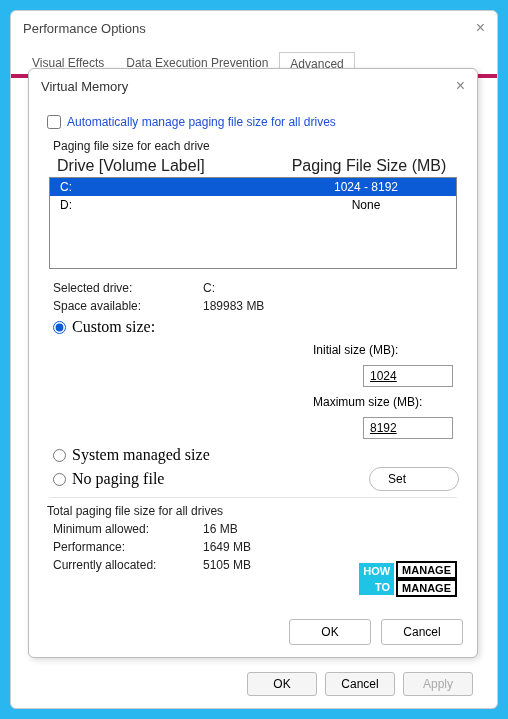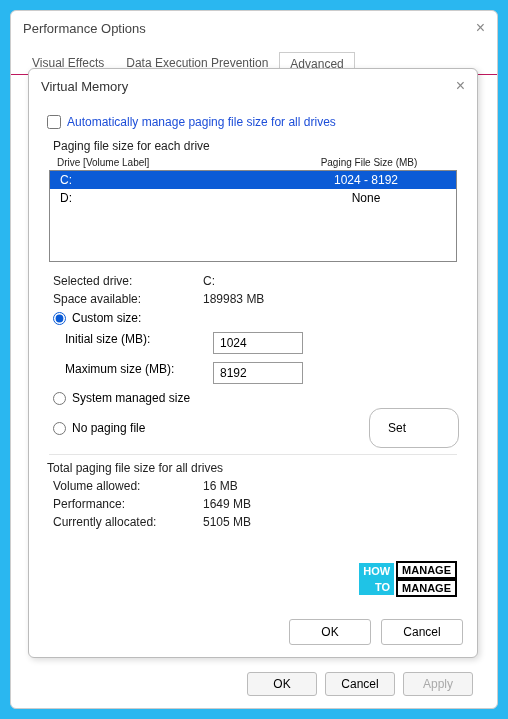--- a/index.html
+++ b/index.html
@@ -28,21 +28,21 @@
       justify-content: space-between;
       align-items: center;
       color: #444;
       font-size: 13px;
     }
     .parent-close { font-size: 16px; color: #888; cursor: pointer; }
     .tabs {
       display: flex;
       padding: 0 10px;
       margin-top: 6px;
-      border-bottom: 1px solid #be185d;
+      border-bottom: 4px solid #be185d;
     }
     .tab {
       padding: 4px 10px;
       font-size: 12px;
       color: #555;
       border: 1px solid transparent;
       border-bottom: none;
       cursor: pointer;
     }
     .tab.active {
@@ -95,21 +95,21 @@
 
     .checkbox-row { display: flex; align-items: center; gap: 6px; margin: 6px 0 10px 0; }
     .checkbox-row input { width: 14px; height: 14px; }
     .checkbox-row label { font-size: 12px; color: #1d4ed8; }
 
     .group { margin-bottom: 10px; }
     .group-title { font-size: 12px; color: #222; margin-bottom: 2px; padding-left: 6px; }
     .list-header {
       display: flex;
       padding: 2px 10px;
-      font-size: 10px;
+      font-size: 16px;
       color: #222;
     }
     .list-header .col1 { flex: 1; }
     .list-header .col2 { width: 160px; text-align: center; }
     .drive-list {
       border: 1px solid #888;
       height: 92px;
       overflow: auto;
       margin: 0 2px;
     }
@@ -122,33 +122,34 @@
     .drive-row.selected { background: #0b5bd6; color: #fff; }
     .drive-row .col1 { flex: 1; }
     .drive-row .col2 { width: 160px; text-align: center; }
 
     .info-row { display: flex; padding: 2px 6px; font-size: 12px; color: #222; }
     .info-row .lbl { width: 150px; }
     .info-row .val { flex: 1; }
 
     .radio-row { display: flex; align-items: center; gap: 6px; padding: 3px 6px; }
     .radio-row input { width: 13px; height: 13px; accent-color: #0b5bd6; }
-    .radio-row label { font-size: 12px; }
-
-    .size-row { display: flex; align-items: flex-start; padding: 4px 6px 4px 18px; gap: 8px; }
+    .radio-row label { font-size: 16px; font-family: Liberation Serif, serif; }
+
+    .size-row { display: flex; align-items: flex-end; padding: 4px 6px 4px 18px; gap: 8px; flex-direction: column; }
     .size-row .slbl { width: 140px; font-size: 12px; }
     .size-row input[type=text] {
       width: 90px;
       padding: 3px 6px;
       border: 1px solid #999;
       font-size: 12px;
+      text-decoration: underline;
     }
     .set-btn {
       min-width: 90px;
-      padding: 12px 18px;
+      padding: 4px 18px;
       font-size: 12px;
       background: #fff;
       border: 1px solid #bbb;
       border-radius: 12px;
     }
 
     .divider { border-top: 1px solid #e5e5e5; margin: 6px 2px; }
 
     .child-buttons {
       position: absolute;
@@ -269,21 +270,21 @@
         <input type="radio" name="pf" style="">
         <label>No paging file</label>
       </div>
       <div class="set-btn">Set</div>
     </div>
 
     <div class="divider"></div>
 
     <div class="group-title" style="padding-left:0;">Total paging file size for all drives</div>
     <div class="info-row">
-      <div class="lbl">Volume allowed:</div>
+      <div class="lbl">Minimum allowed:</div>
       <div class="val">16 MB</div>
     </div>
     <div class="info-row">
       <div class="lbl">Performance:</div>
       <div class="val">1649 MB</div>
     </div>
     <div class="info-row">
       <div class="lbl">Currently allocated:</div>
       <div class="val">5105 MB</div>
     </div>

